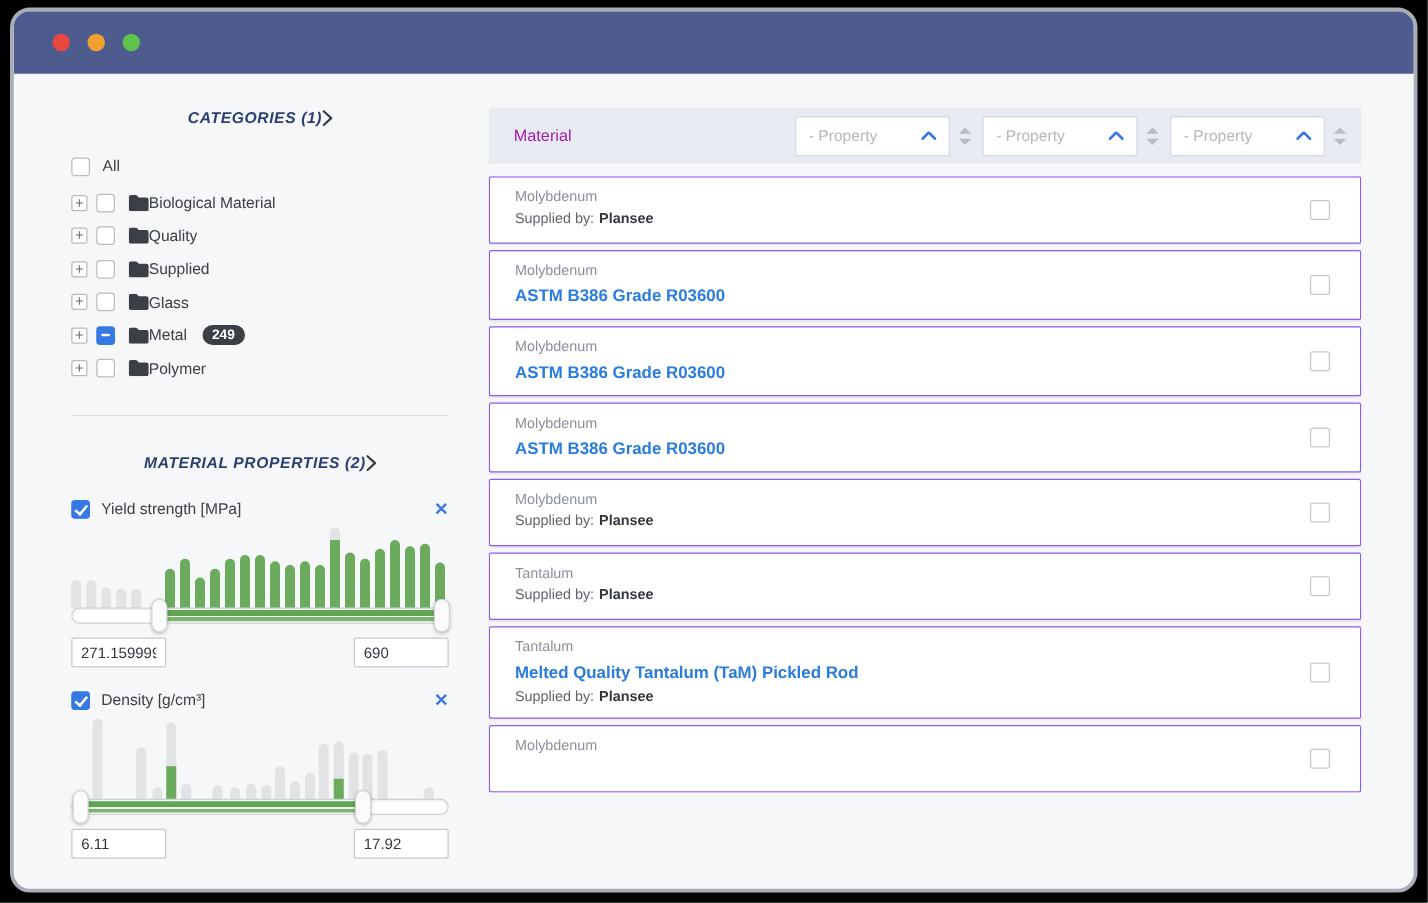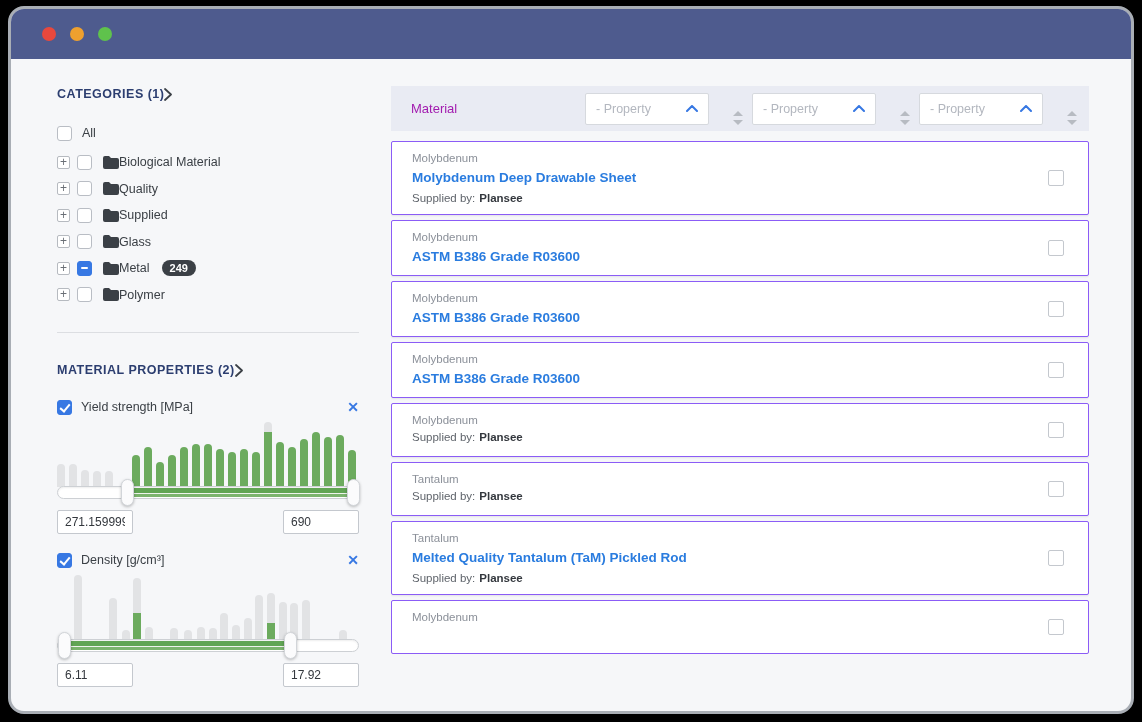--- a/index.html
+++ b/index.html
@@ -15,21 +15,21 @@
               padding-left:31px; gap:14px; }
   .traffic-dot { width:14px; height:14px; border-radius:50%; cursor:pointer; }
 
   
   .content { display:flex; height:652px; padding-left:46px; overflow:hidden; }
   .sidebar { width:302px; flex:none; padding-top:28px; }
   .main    { width:698px; flex:none; margin-left:32px; padding-top:27px;
              display:flex; flex-direction:column; overflow:hidden; }
 
   
-  .section-header { display:flex; justify-content:flex-start; align-items:center; }
+  .section-header { display:flex; justify-content:center; align-items:center;font-style:italic; }
   .section-title  { font-size:12.5px; font-weight:bold; color:#2c3e70; letter-spacing:.5px; }
   .chev-right svg { display:block; }
 
   .all-row { display:flex; align-items:center; gap:10px; margin-top:20px; height:24px;
              font-size:12.5px; color:#3b4046; }
 
   .tree { margin-top:4px; }
   .tree-row { display:flex; align-items:center; height:26.5px; font-size:12.5px; color:#3b4046; }
   .expander { width:13px; height:13px; flex:none; border:1px solid #b6bac0; border-radius:2px;
               background:#fff; color:#6a6f76; font-size:12px; line-height:10px; text-align:center;
@@ -76,21 +76,21 @@
   .range-inputs { display:flex; justify-content:space-between; width:302px; margin-top:11px; }
   .range-inputs input { width:76px; height:24px; border:1px solid #c4c8ce; border-radius:2px;
             font-size:12px; color:#33373d; padding:0 7px; background:#fff;
             font-family:"Liberation Sans", sans-serif; }
 
   
   .list-header { background:#e9ebf3; height:45px; flex:none; display:flex; align-items:center;
                  padding:0 12px 0 20px; }
   .material-label { font-size:13px; color:#a21caf; }
   .header-controls { margin-left:auto; display:flex; align-items:center; gap:9px; }
-  .dd-group { display:flex; align-items:flex-end; gap:24px; }
+  .dd-group { display:flex; align-items:center; gap:7px; }
   .dd { width:124px; height:32px; background:#fff; border:1px solid #d6d9de; border-radius:2px;
         display:flex; align-items:center; padding:0 10px; cursor:pointer; }
   .dd-placeholder { color:#b3b7bf; font-size:12.5px; }
   .dd-chevron { margin-left:auto; display:flex; }
   .sort-icon { display:flex; cursor:pointer; }
 
   .cards { margin-top:10px; display:flex; flex-direction:column; gap:5px; overflow:hidden; }
   .card { position:relative; flex:none; background:#fff; border:1px solid #8b5cf6; border-radius:2px;
           box-shadow:0 1px 2px rgba(0,0,0,.08); padding:9px 60px 8px 20px; min-height:54px; }
   .card-category { font-size:11.5px; color:#8b9099; line-height:14px; }
@@ -347,21 +347,20 @@
                   <path d="M5 0 L10 5 H0 Z" fill="#b7bbc2"></path>
                   <path d="M5 14 L0 9 H10 Z" fill="#b7bbc2"></path>
                 </svg>
     </span>
   </div>
           </div>
       </div>
       <div class="cards" id="cards">
           <div class="card">
     <div class="card-category">Molybdenum</div>
-    <div class="card-title">Molybdenum Deep Drawable Sheet</div>
     <div class="card-supplier">
       <span class="supplier-label">Supplied by:</span><b>Plansee</b>
     </div>
     <span class="card-checkbox"></span>
   </div>
           <div class="card">
     <div class="card-category">Molybdenum</div>
     <div class="card-title">ASTM B386 Grade R03600</div>
 
     <span class="card-checkbox"></span>

